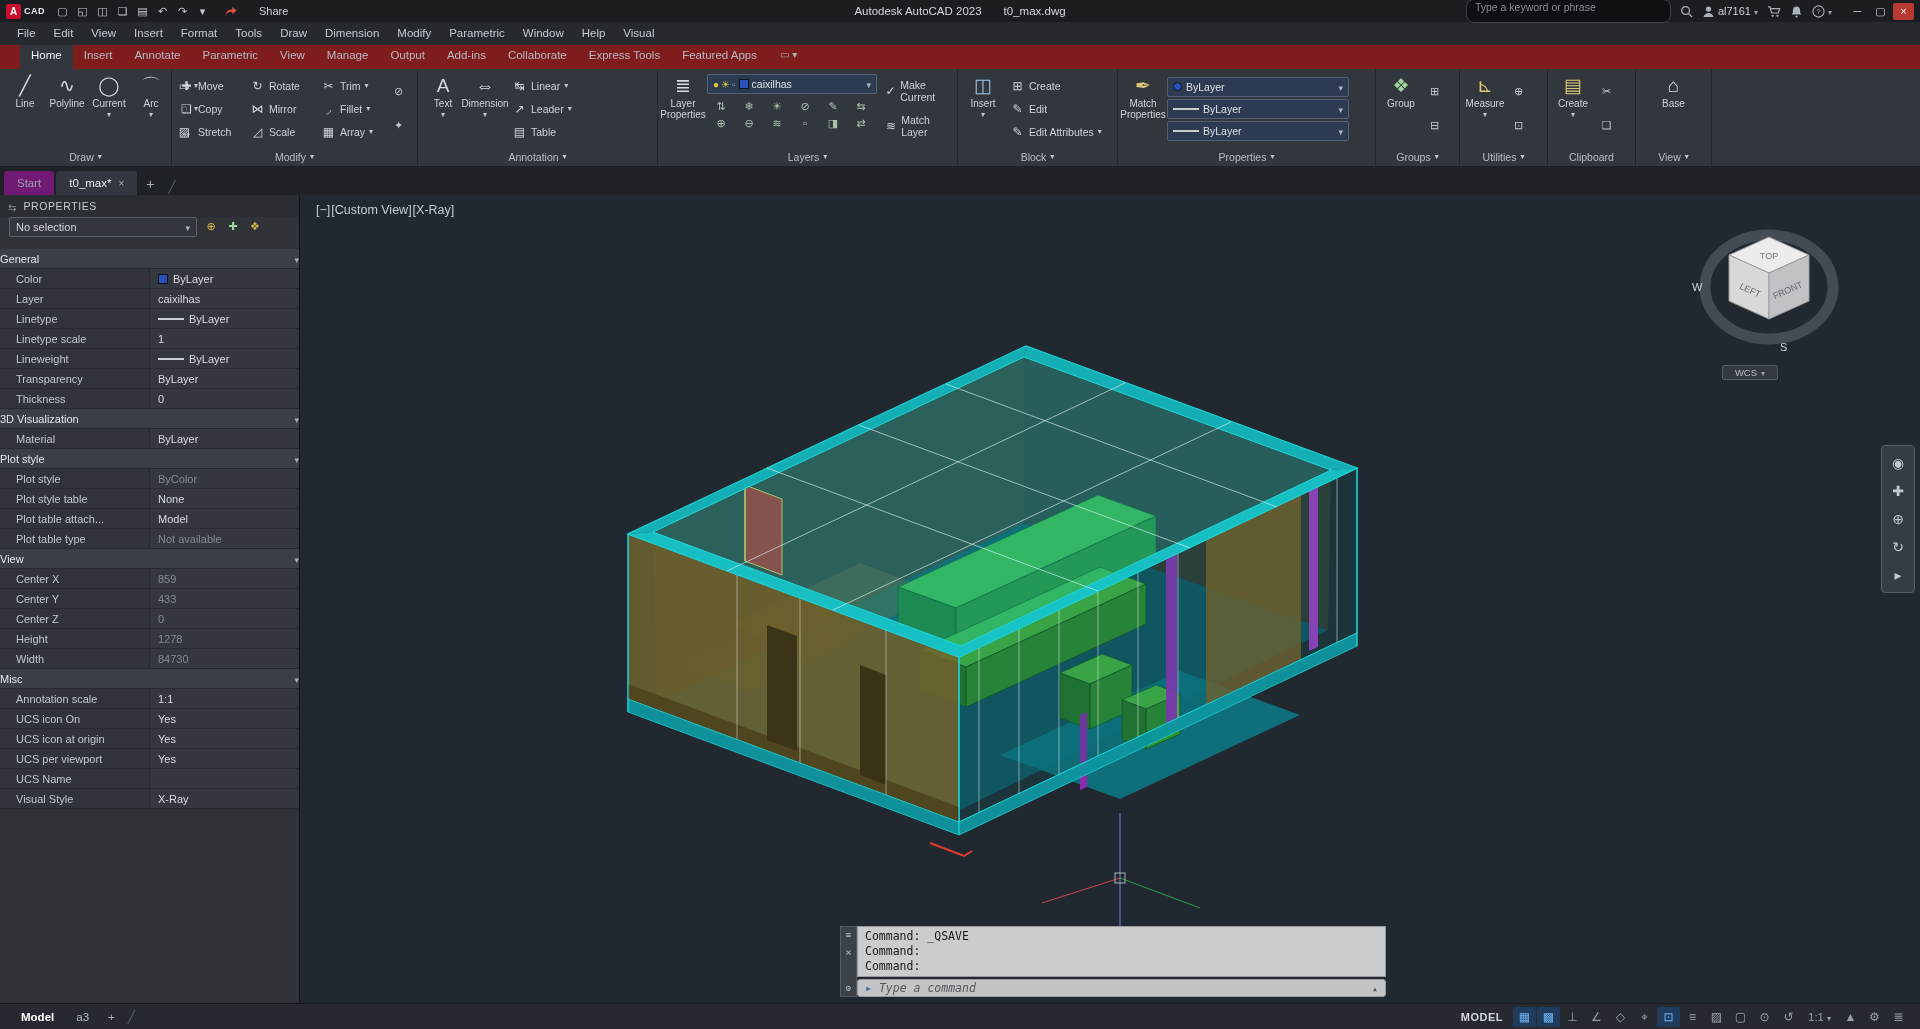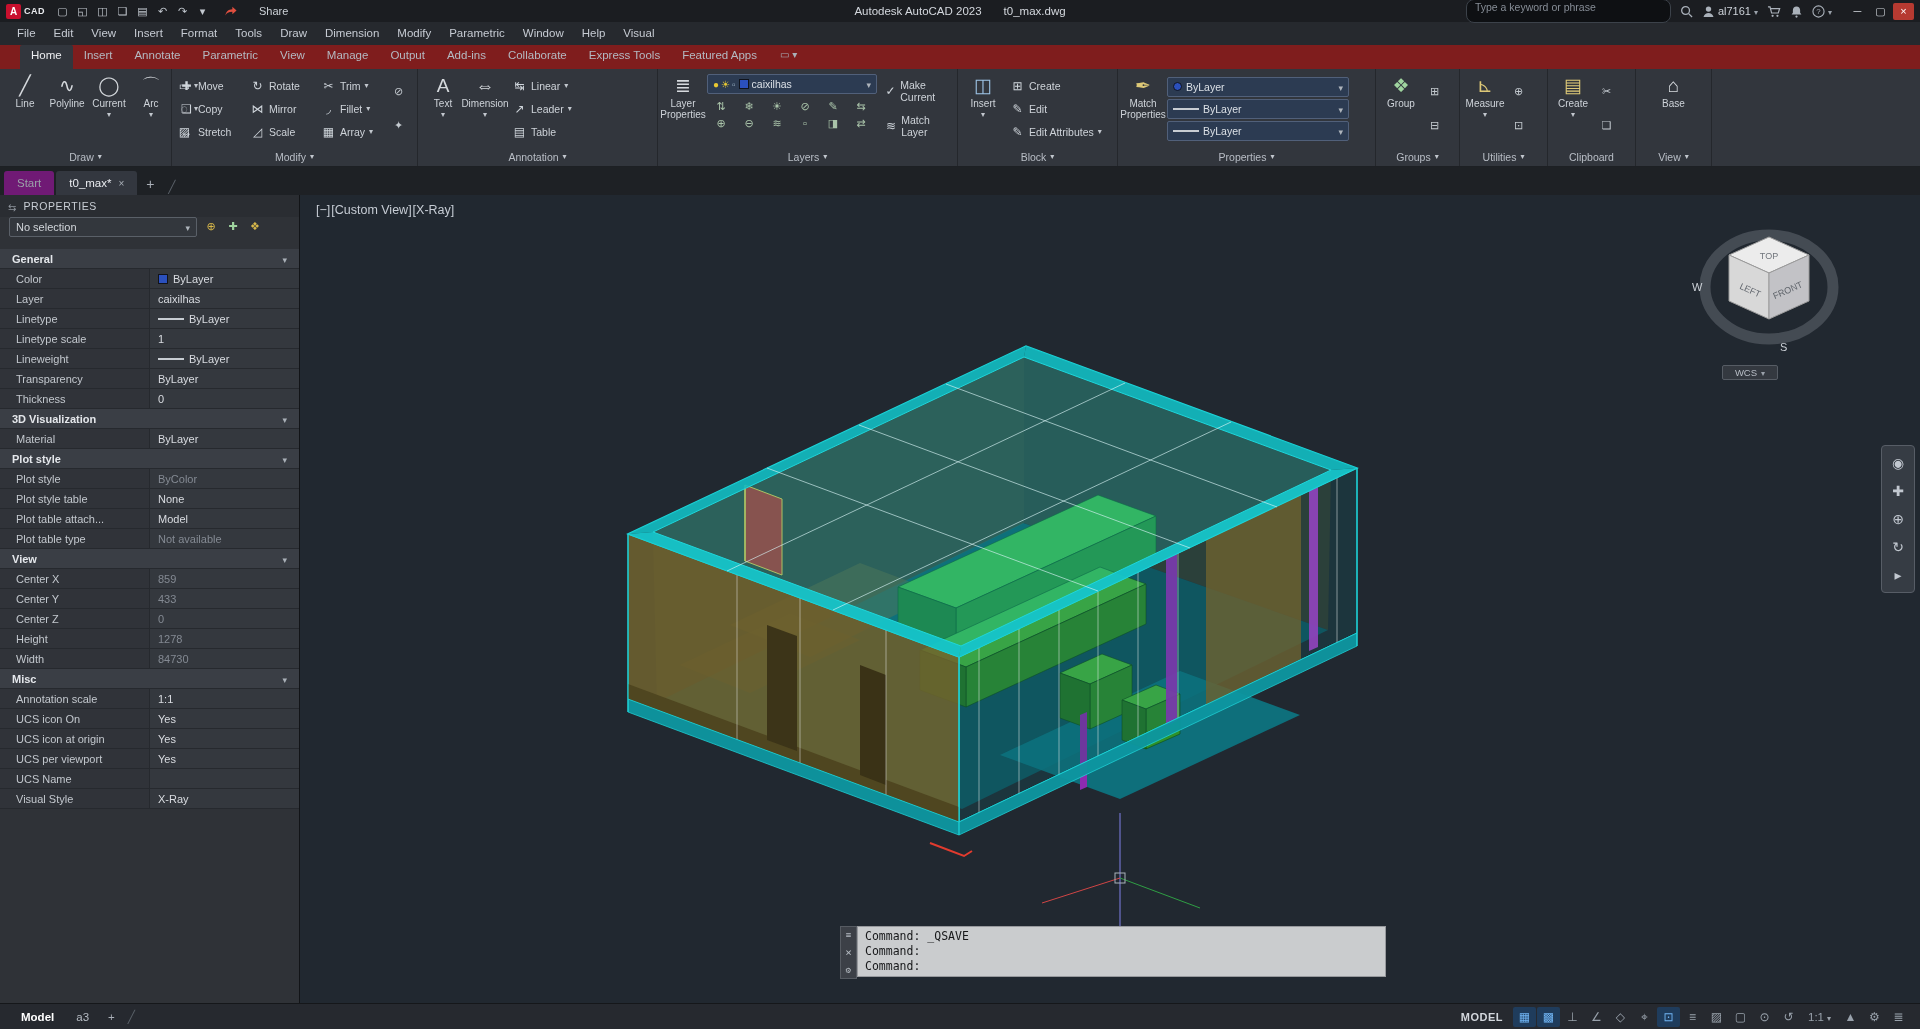--- a/index.html
+++ b/index.html
@@ -85,21 +85,21 @@
 
 
 #palette{position:absolute;left:0;top:195px;width:300px;bottom:26px;background:#2f3237;border-right:1px solid #121417;display:flex;flex-direction:column}
 .pal-head{height:22px;display:flex;align-items:center;background:#2a2d32;padding:0 8px;gap:7px;flex:0 0 22px}
 .pal-grip::after{content:"⇆";color:#8f959d;font-size:10px}
 .pal-title{font-size:10.5px;letter-spacing:.6px;color:#c9ced5}
 .pal-sel{height:32px;display:flex;gap:5px;padding:0 9px;flex:0 0 32px}
 .sel-combo{flex:0 0 188px;height:20px;background:#33373d;border:1px solid #5a6068;border-radius:2px;display:flex;align-items:center;padding:0 6px;font-size:11px;color:#d2d6db}
 .pal-ic{width:18px;height:18px;text-align:center;line-height:18px;font-size:11px}
 .pal-grid{flex:1;overflow:hidden;font-size:11px}
-.sec-h{height:20px;background:#3a3e45;display:flex;align-items:center;padding:0 12px;color:#e4e7eb;font-weight:bold;border-bottom:1px solid #26292e;font-size:11px}
+.sec-h{height:20px;background:#3a3e45;display:flex;align-items:center;padding:0 0;color:#e4e7eb;font-weight:normal;border-bottom:1px solid #26292e;font-size:11px}
 .sec-c{margin-left:auto}
 .sec-c::after{content:"▾";color:#aab0b8;font-weight:normal;font-size:9px}
 .prow{display:flex;height:20px;border-bottom:1px solid #26292e}
 .plabel2{width:150px;padding-left:16px;background:#303339;color:#c3c8ce;display:flex;align-items:center;border-right:1px solid #26292e;font-size:11px;white-space:nowrap;overflow:hidden}
 .pval{flex:1;background:#34383e;display:flex;align-items:center;padding-left:8px;color:#d9dce1;gap:5px;font-size:11px}
 .pval.muted .pvtext{color:#848a93}
 .swatch{width:10px;height:10px;display:inline-block;border:1px solid #11131a}
 
 
 #canvas{position:absolute;left:300px;top:195px;right:0;bottom:26px;background:#212830;overflow:hidden}
@@ -1040,20 +1040,25 @@
         <span class="cmd-close"></span>
         <span class="cmd-wrench"></span>
       </div>
       <div class="cmd-main">
         <div class="cmd-hist">
 
         <div>Command: _QSAVE</div>
             <div>Command:</div>
             <div>Command:</div>
           </div>
+        <div class="cmd-input">
+          <span class="cmd-glyph"></span>
+          <span class="ph">Type a command</span>
+          <span class="cmd-up"></span>
+        </div>
       </div>
     </div>
   </main>
 
   <footer id="statusbar">
     <div style="display:flex;height:100%">
 
         <span class="st-tab active">Model</span>
 
         <span class="st-tab">a3</span>

